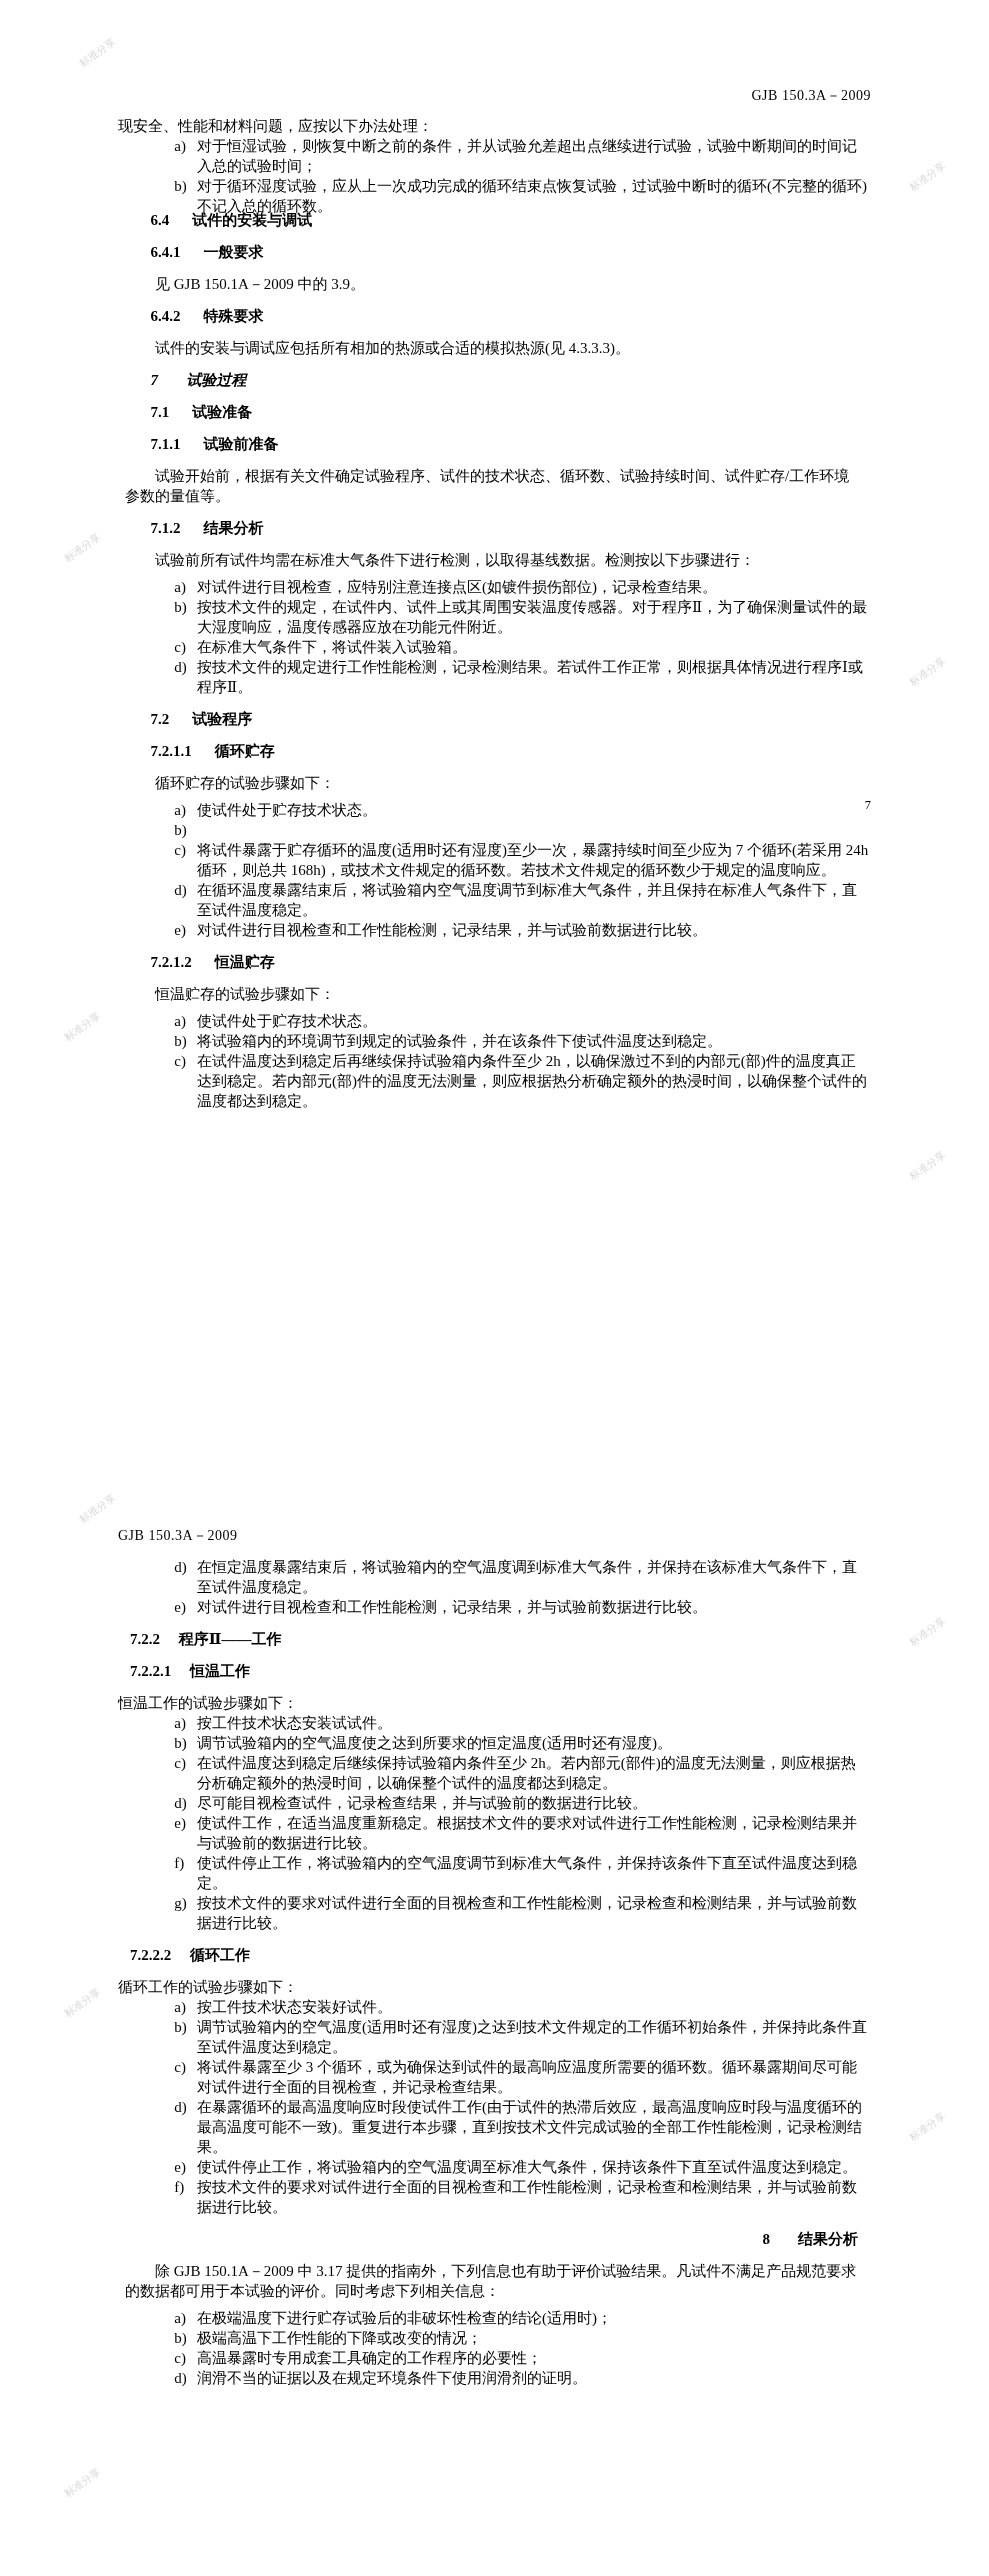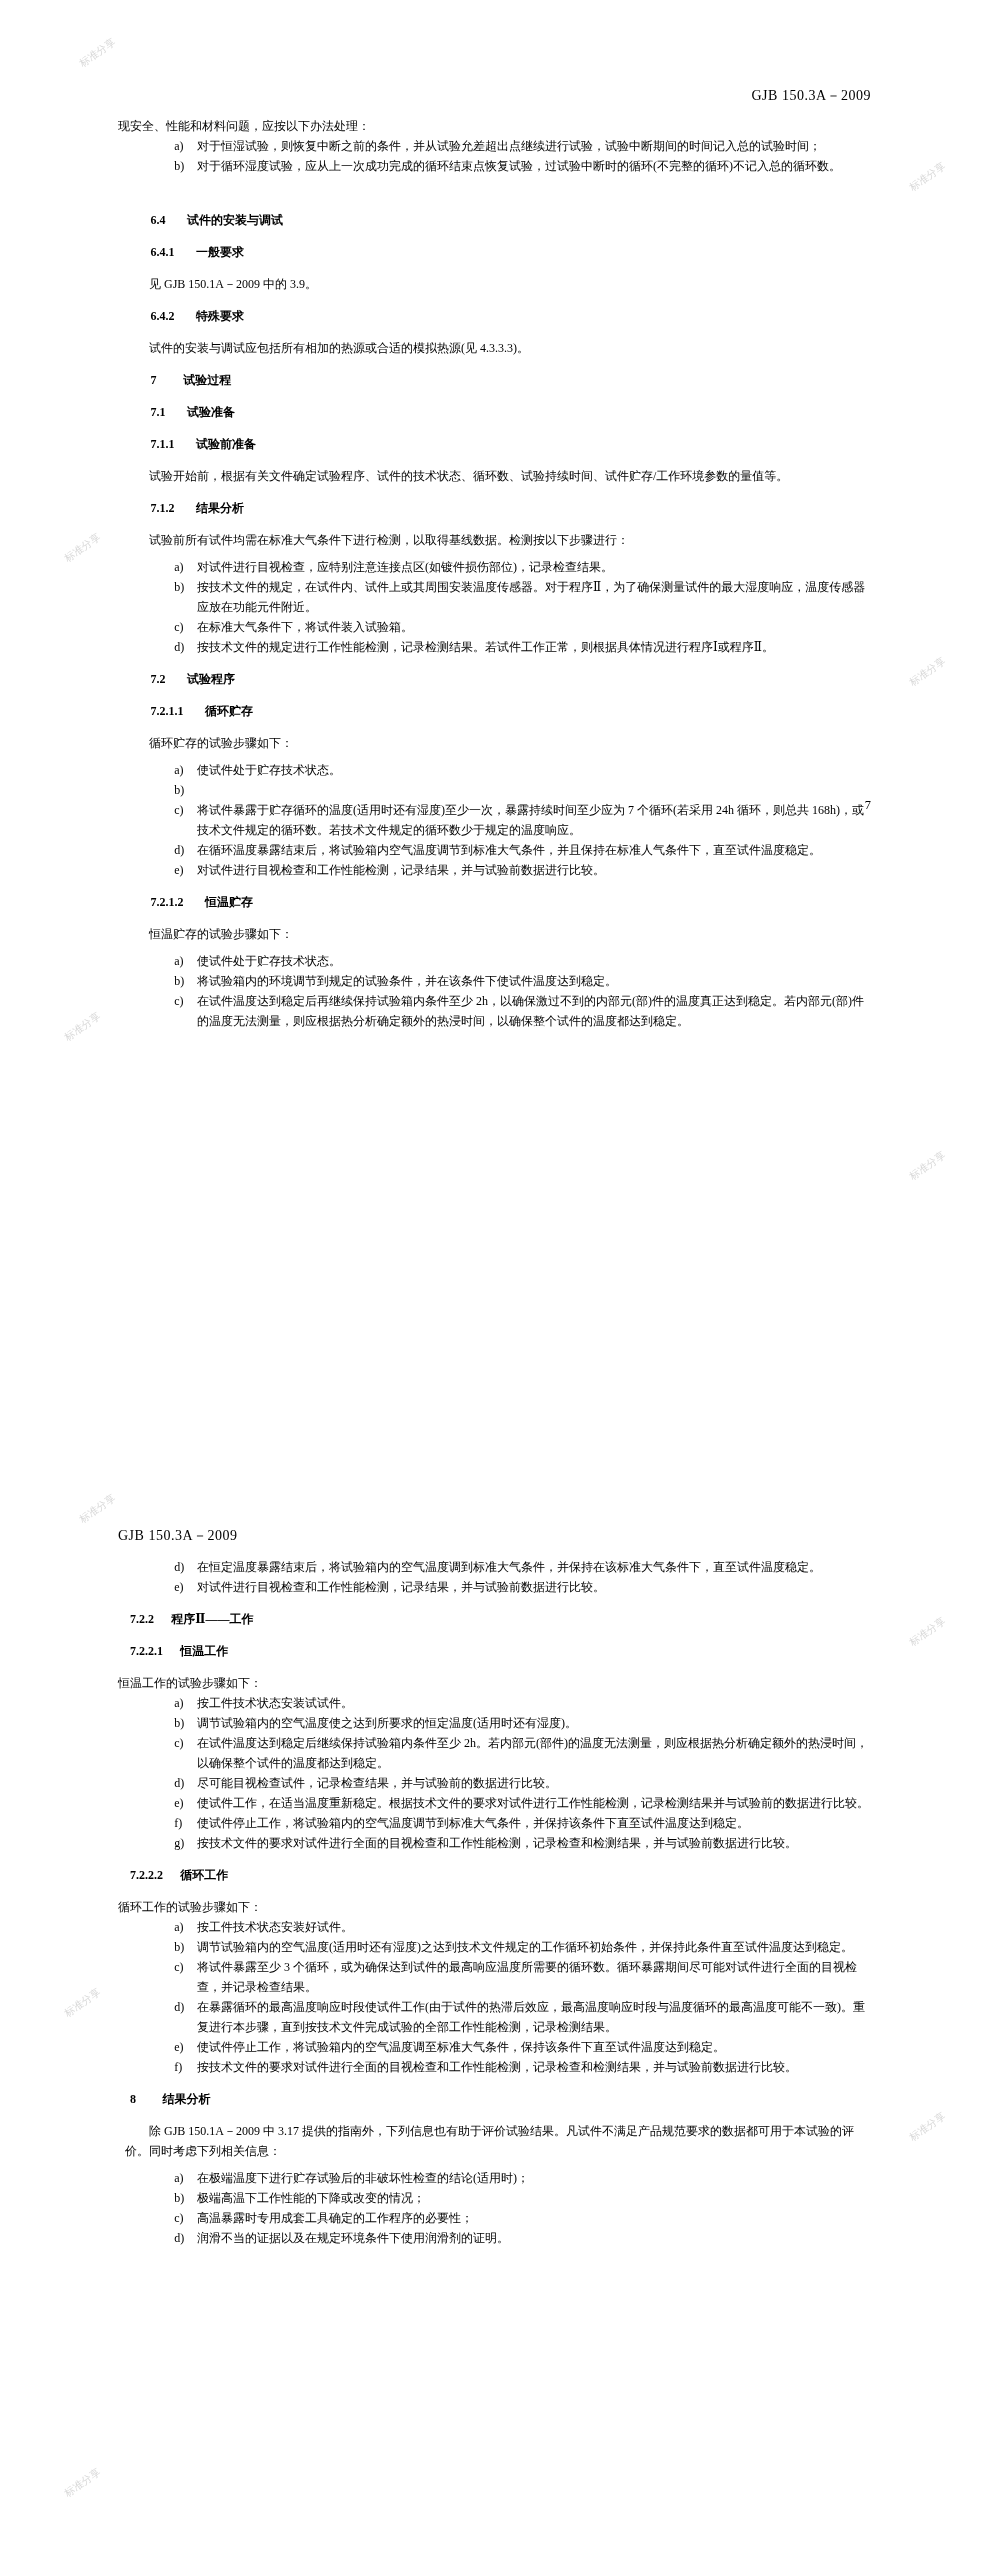--- a/index.html
+++ b/index.html
@@ -35,21 +35,21 @@
     top: 87px;
     font-size: 14px;
     letter-spacing: 0.5px;
     font-family: "Liberation Serif", serif;
   }
 
   .body-block {
     position: absolute;
     left: 118px;
     width: 752px;
-    font-size: 12px;
+    font-size: 15px;
     line-height: 20px;
   }
 
   .para {
     text-indent: 2em;
     margin: 7px;
   }
   .para-noindent {
     text-indent: 0;
     margin: 0;
@@ -143,21 +143,21 @@
       <span>一般要求</span>
     </div>
     <div class="para">见 GJB 150.1A－2009 中的 3.9。</div>
     <div class="h-sec h-sec-indent2">
       <span class="num">6.4.2</span>
       <span style="display:inline-block;width:15.5px;"></span>
       <span>特殊要求</span>
     </div>
     <div class="para">试件的安装与调试应包括所有相加的热源或合适的模拟热源(见 4.3.3.3)。</div>
 
-    <div class="h-sec" style="padding-left:20.6px;">
+    <div class="h-sec" style="padding-left:20.6px;font-style:italic;">
       <span class="num">7</span>
       <span style="display:inline-block;width:20.6px;"></span>
       <span>试验过程</span>
     </div>
 
     <div class="h-sec h-sec-indent1">
       <span class="num">7.1</span>
       <span style="display:inline-block;width:15.5px;"></span>
       <span>试验准备</span>
     </div>
@@ -335,21 +335,21 @@
     </div>
     <div class="li li-l1">
       <span class="marker">e)</span>
       <span class="txt">使试件停止工作，将试验箱内的空气温度调至标准大气条件，保持该条件下直至试件温度达到稳定。</span>
     </div>
     <div class="li li-l1">
       <span class="marker">f)</span>
       <span class="txt">按技术文件的要求对试件进行全面的目视检查和工作性能检测，记录检查和检测结果，并与试验前数据进行比较。</span>
     </div>
 
-    <div class="h-sec" style="padding-left:0;">
+    <div class="h-sec" style="padding-left:0;text-align:right;">
       <span class="num">8</span>
       <span style="display:inline-block;width:20.6px;"></span>
       <span>结果分析</span>
     </div>
     <div class="para">除 GJB 150.1A－2009 中 3.17 提供的指南外，下列信息也有助于评价试验结果。凡试件不满足产品规范要求的数据都可用于本试验的评价。同时考虑下列相关信息：</div>
 
     <div class="li li-l1">
       <span class="marker">a)</span>
       <span class="txt">在极端温度下进行贮存试验后的非破坏性检查的结论(适用时)；</span>
     </div>

